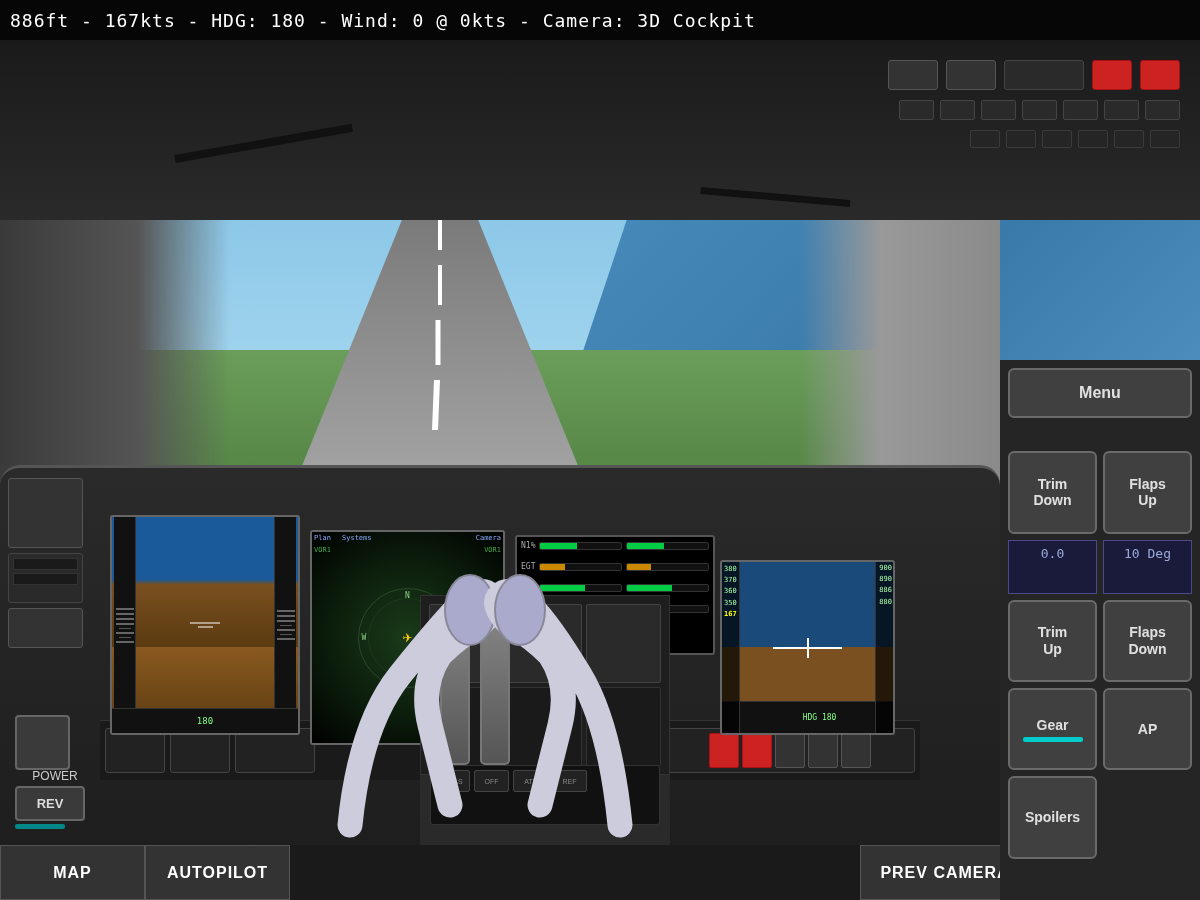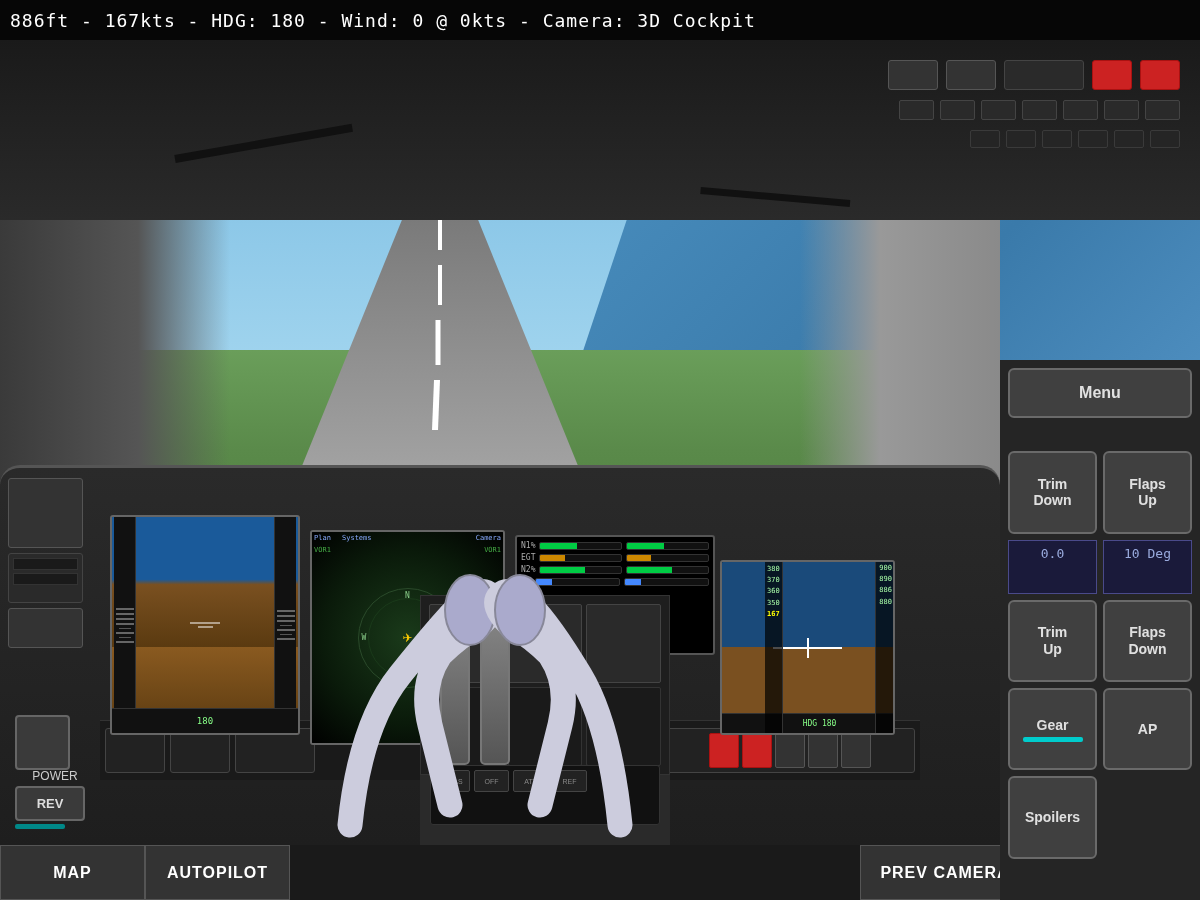--- a/index.html
+++ b/index.html
@@ -409,21 +409,21 @@
       <div style="position:absolute;top:50%;left:50%;transform:translate(-50%,-50%);color:#ffcc00;font-size:12px;">✈</div>
 
       <div style="position:absolute;top:2px;left:2px;color:#88aaff;font-size:7px;font-family:monospace;">Plan</div>
       <div style="position:absolute;top:2px;left:30px;color:#88aaff;font-size:7px;font-family:monospace;">Systems</div>
       <div style="position:absolute;top:2px;right:2px;color:#88aaff;font-size:7px;font-family:monospace;">Camera</div>
       <div style="position:absolute;top:14px;left:2px;color:#44aa44;font-size:7px;font-family:monospace;">VOR1</div>
       <div style="position:absolute;top:14px;right:2px;color:#44aa44;font-size:7px;font-family:monospace;">VOR1</div>
     </div>
   </div>
 
-  <div style="position:absolute;bottom:190px;left:515px;width:200px;height:120px;background:#000;border:2px solid #555;border-radius:3px;z-index:25;display:flex;flex-direction:column;padding:4px;gap:3px;">
+  <div style="position:absolute;bottom:190px;left:515px;width:200px;height:120px;background:#000;border:2px solid #555;border-radius:3px;z-index:25;display:flex;flex-direction:column;padding:4px;gap:12px;">
     <div style="display:flex;gap:4px;align-items:center;">
       <span style="color:#aaa;font-size:8px;font-family:monospace;">N1%</span>
       <div style="flex:1;height:8px;background:#111;border:1px solid #333;border-radius:2px;overflow:hidden;">
         <div style="width:45%;height:100%;background:#00cc44;"></div>
       </div>
       <div style="flex:1;height:8px;background:#111;border:1px solid #333;border-radius:2px;overflow:hidden;">
         <div style="width:45%;height:100%;background:#00cc44;"></div>
       </div>
     </div>
     <div style="display:flex;gap:4px;align-items:center;">
@@ -453,25 +453,25 @@
         <div style="width:20%;height:100%;background:#4488ff;"></div>
       </div>
     </div>
   </div>
 
   <div style="position:absolute;bottom:110px;left:720px;width:175px;height:175px;background:#000;border:2px solid #666;border-radius:3px;z-index:25;overflow:hidden;">
     <div style="width:100%;height:100%;background:linear-gradient(180deg, #1a4a7a 50%, #7a5020 50%);position:relative;">
       <div style="position:absolute;top:50%;left:50%;transform:translate(-50%,-50%);width:2px;height:20px;background:white;"></div>
       <div style="position:absolute;top:50%;left:30%;width:20%;height:2px;background:white;transform:translateY(-50%);"></div>
       <div style="position:absolute;top:50%;right:30%;width:20%;height:2px;background:white;transform:translateY(-50%);"></div>
-      <div style="position:absolute;bottom:0;left:0;right:0;height:20px;background:#111;border-top:1px solid #333;display:flex;align-items:center;justify-content:center;padding-left:24px;">
+      <div style="position:absolute;bottom:0;left:0;right:0;height:32px;background:#111;border-top:1px solid #333;display:flex;align-items:center;justify-content:center;padding-left:24px;">
         <span style="color:#88ff88;font-size:8px;font-family:monospace;">HDG 180</span>
       </div>
 
-      <div style="position:absolute;left:0;top:0;width:18px;height:100%;background:rgba(0,0,0,0.7);border-right:1px solid #333;margin-left:43px;">
+      <div style="position:absolute;left:0;top:0;width:18px;height:100%;background:rgba(0,0,0,0.7);border-right:1px solid #333;">
         <div style="color:#aaffaa;font-size:7px;font-family:monospace;padding:2px;line-height:1.6;">
           <div>380</div>
             <div>370</div>
             <div>360</div>
             <div>350</div>
             <div style="color:#ffff00;font-weight:bold;">167</div>
         </div>
       </div>
 
       <div style="position:absolute;right:0;top:0;width:18px;height:100%;background:rgba(0,0,0,0.7);border-left:1px solid #333;">

